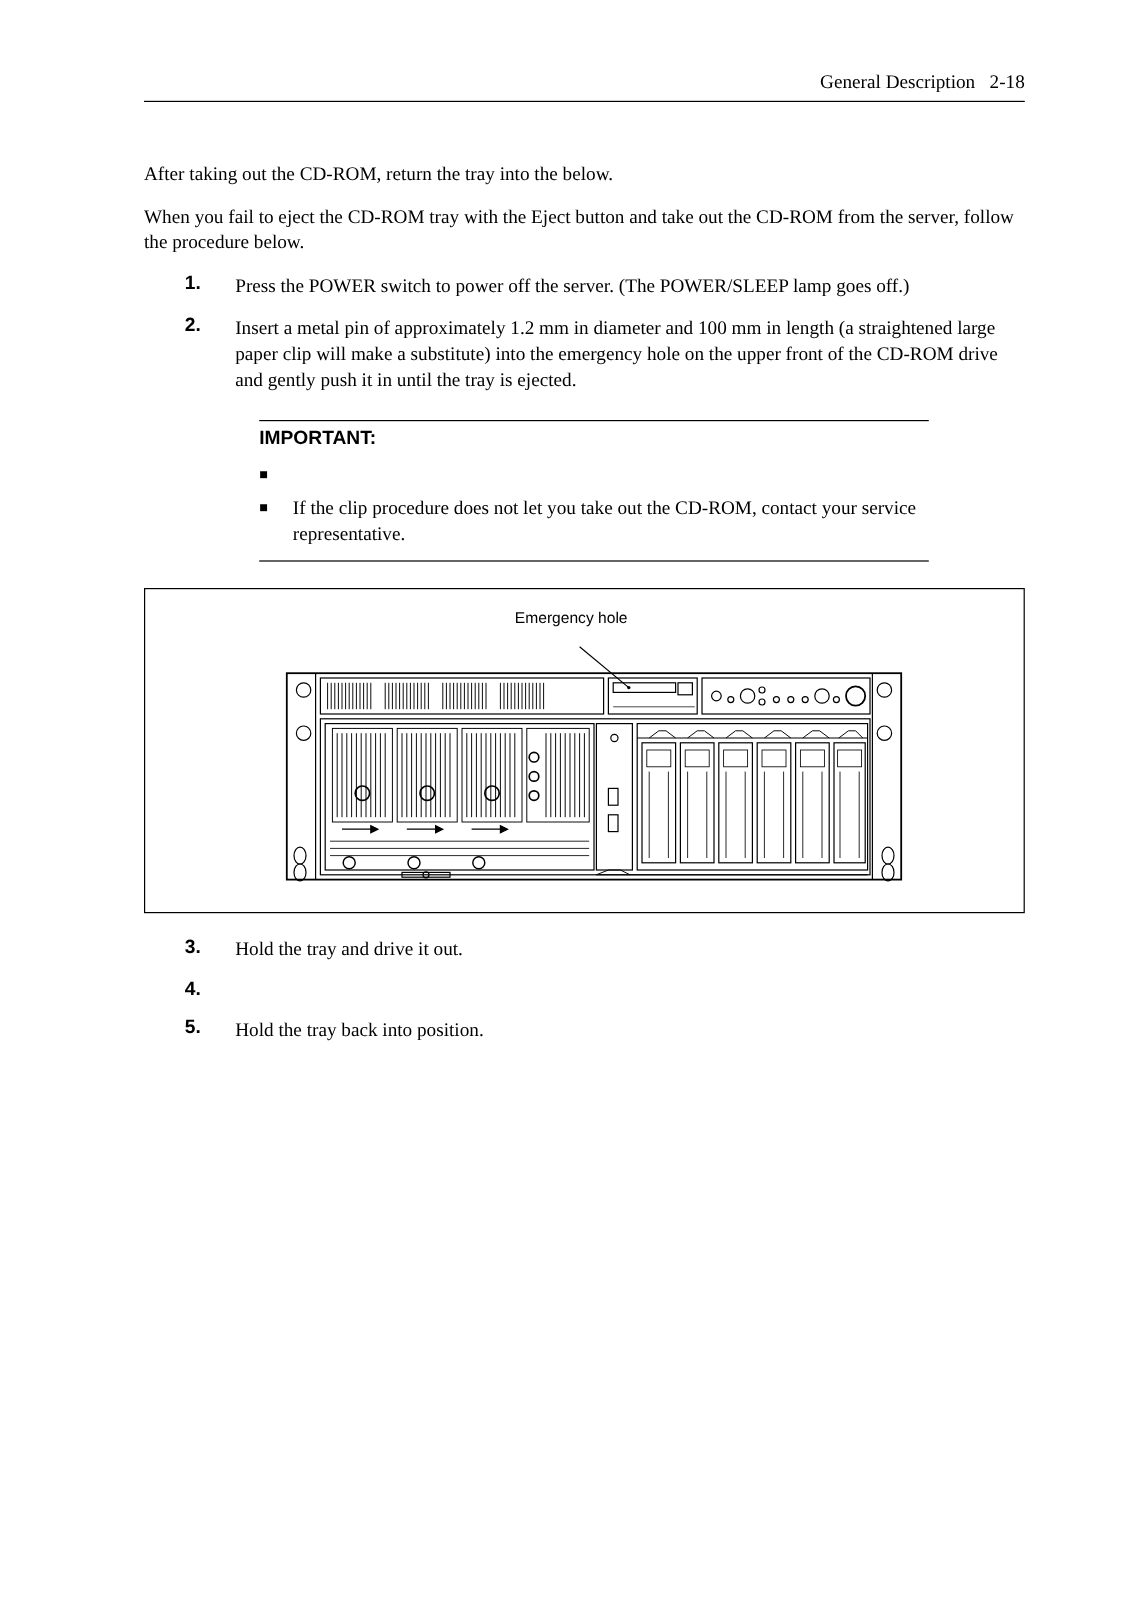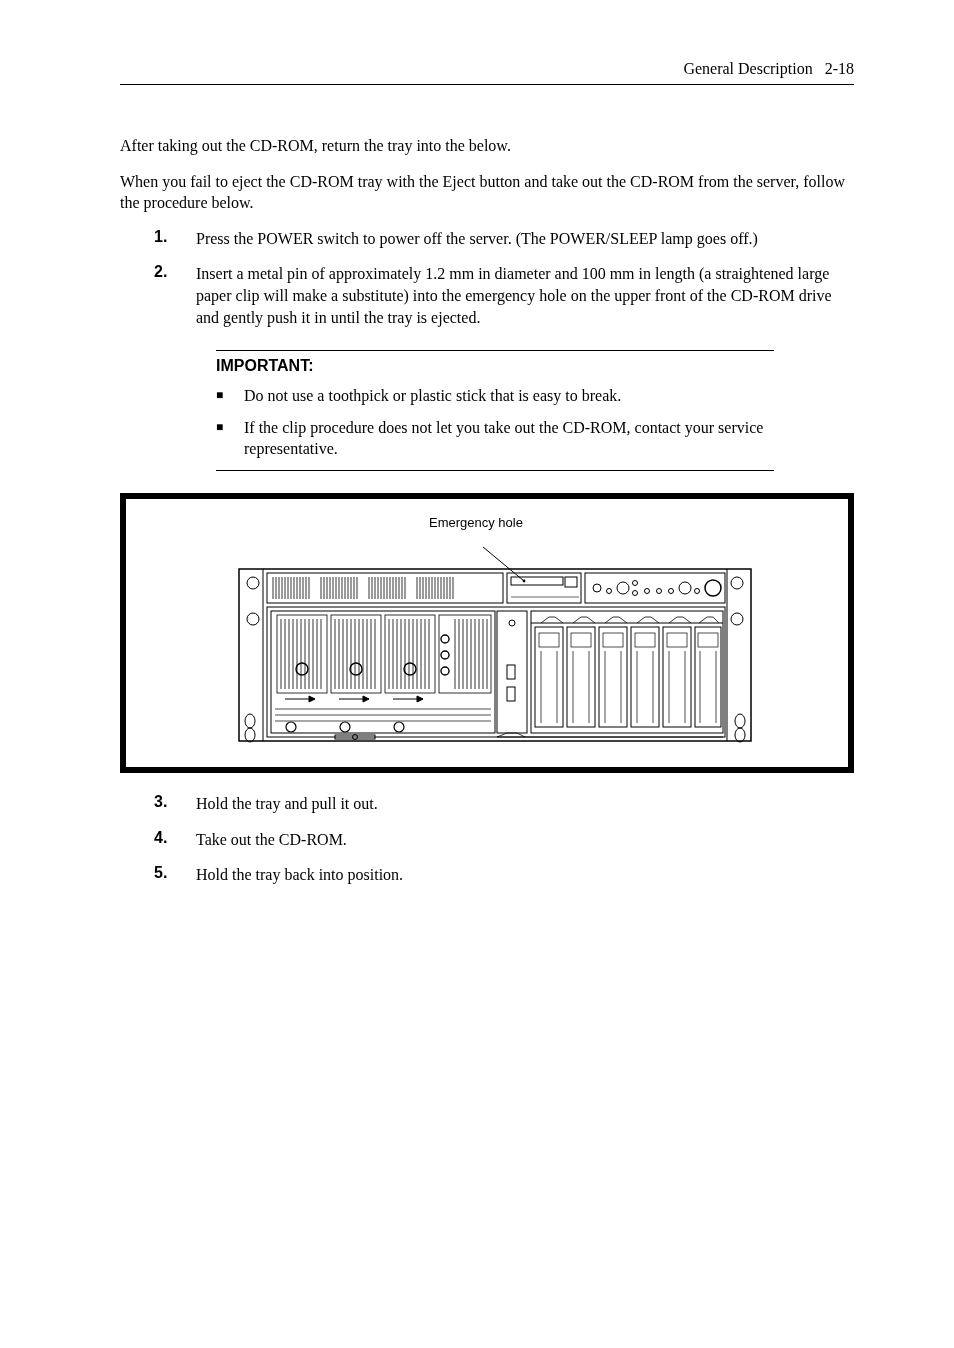--- a/index.html
+++ b/index.html
@@ -77,21 +77,21 @@
     display: flex;
     margin-bottom: 10px;
     line-height: 1.35;
   }
   ul.important-list .bullet {
     flex: 0 0 28px;
     font-size: 12px;
     padding-top: 2px;
   }
   .figure-outer {
-    border: 6px solid #000000;
+    border: 1px solid #000000;
     padding: 20px 10px 14px 26px;
     margin: 14px 0 20px 0;
   }
   .figure-inner {
     position: relative;
     width: 520px;
     margin: 0 auto;
   }
   .fig-label {
     font-family: Arial, Helvetica, sans-serif;
@@ -124,21 +124,20 @@
       <span class="step-text">Insert a metal pin of approximately 1.2 mm in diameter and 100 mm in length (a straightened large paper clip will make a substitute) into the emergency hole on the upper front of the CD-ROM drive and gently push it in until the tray is ejected.</span>
     </li>
   </ol>
 
   <div class="important-box">
     <hr class="boxline">
     <div class="important-title">IMPORTANT:</div>
     <ul class="important-list">
       <li>
         <span class="bullet">■</span>
-        <span>Do not use a toothpick or plastic stick that is easy to break.</span>
       </li>
       <li>
         <span class="bullet">■</span>
         <span>If the clip procedure does not let you take out the CD-ROM, contact your service representative.</span>
       </li>
     </ul>
     <hr class="boxline">
   </div>
 
   <div class="figure-outer">
@@ -387,25 +386,24 @@
           <line x1="262" y1="218" x2="488" y2="218"></line>
           <path d="M262 218 l10 -4 h10 l8 4" fill="none"></path>
         </g>
       </svg>
     </div>
   </div>
 
   <ol class="steps">
     <li>
       <span class="step-num">3.</span>
-      <span class="step-text">Hold the tray and pull it out.</span>
+      <span class="step-text">Hold the tray and drive it out.</span>
     </li>
     <li>
       <span class="step-num">4.</span>
-      <span class="step-text">Take out the CD-ROM.</span>
     </li>
     <li>
       <span class="step-num">5.</span>
       <span class="step-text">Hold the tray back into position.</span>
     </li>
   </ol>
 
 </div>
 
 </body></html>

